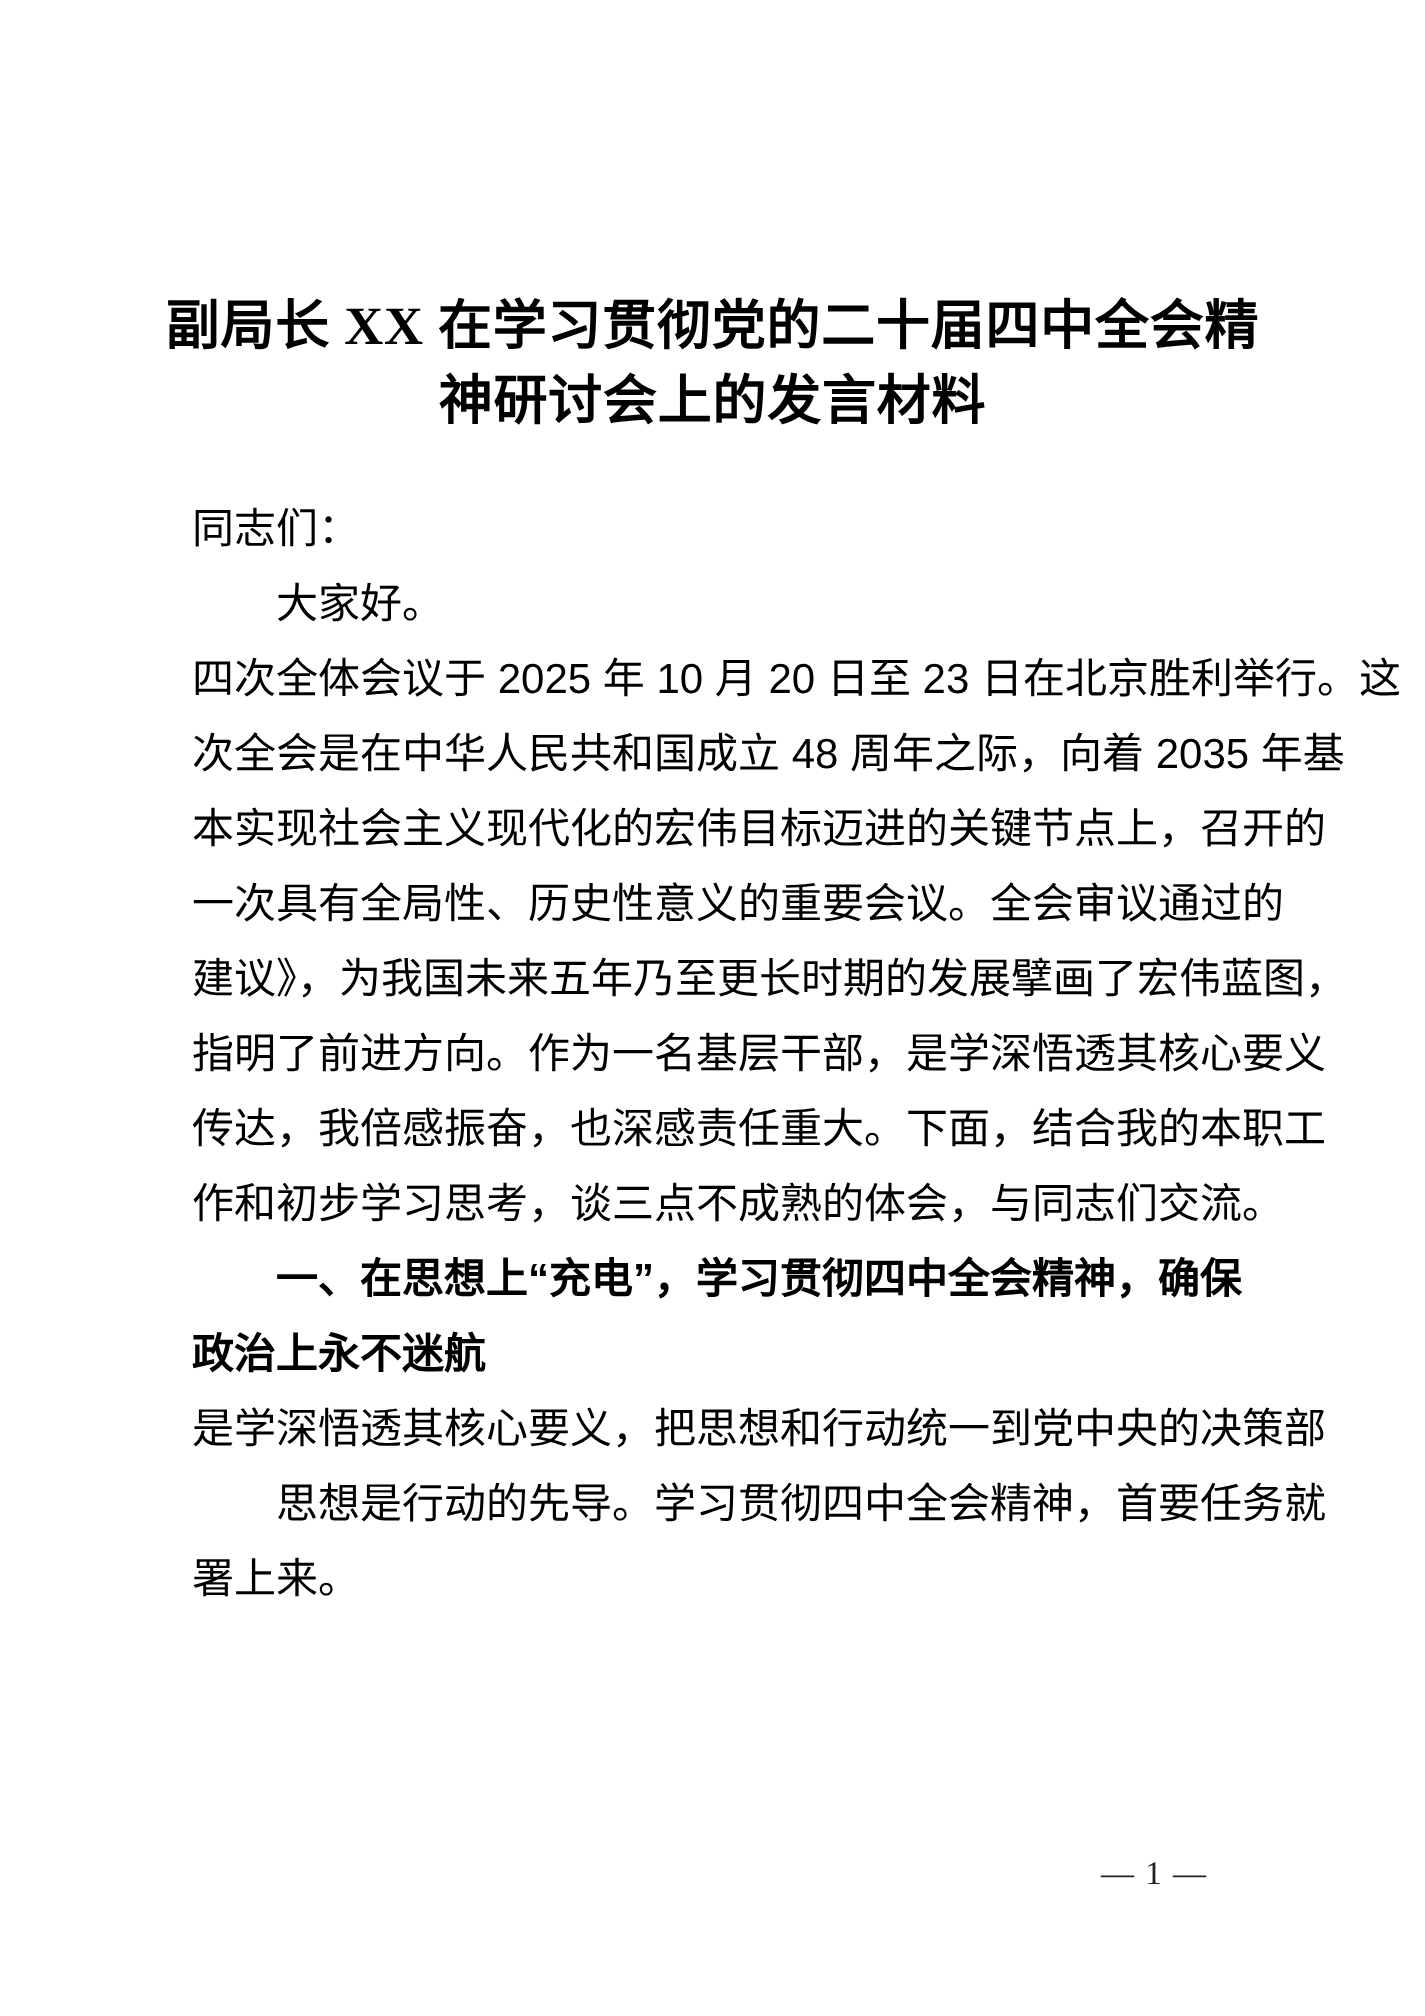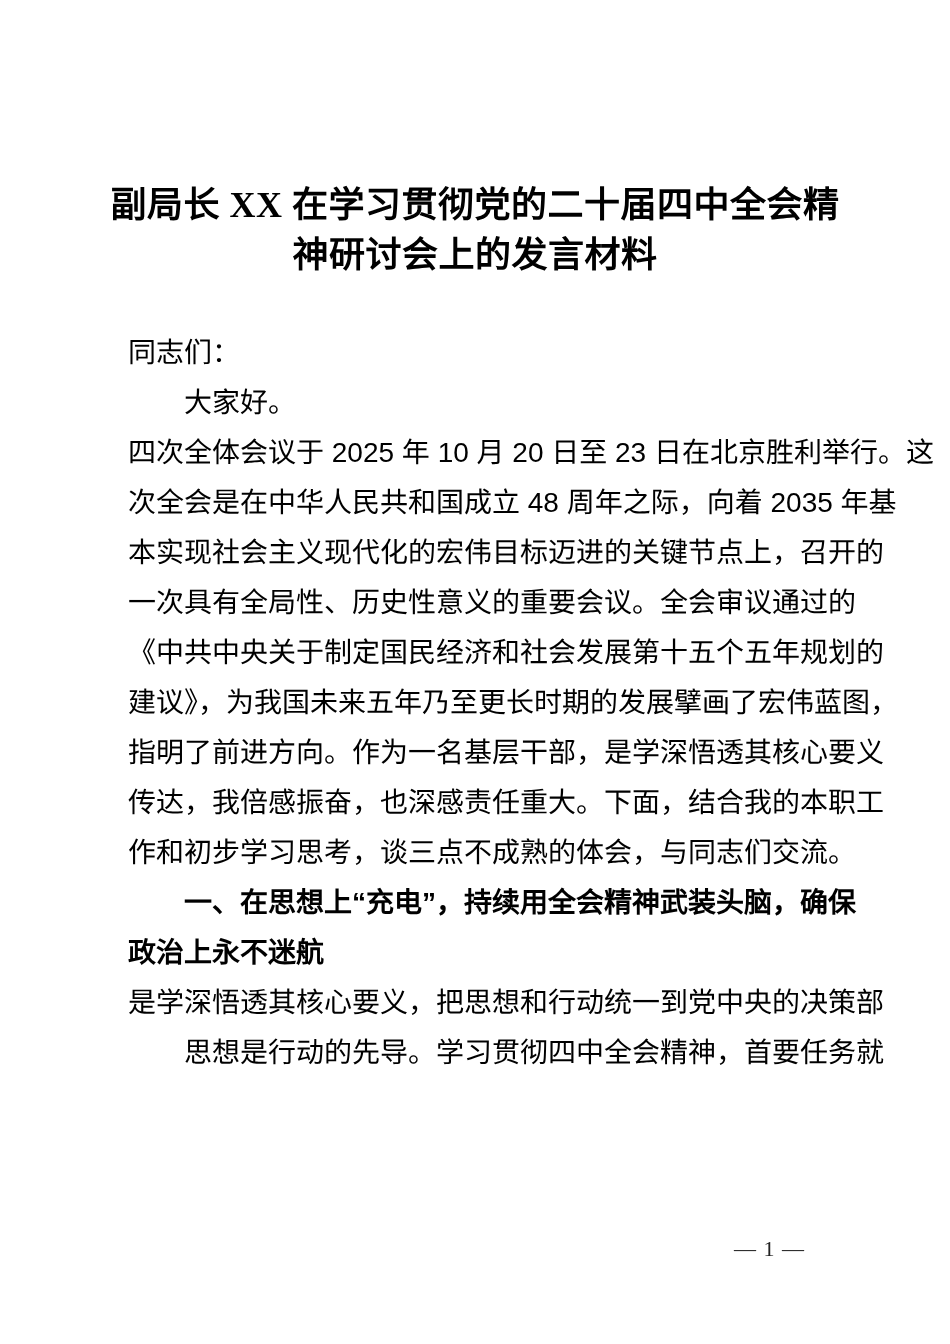--- a/index.html
+++ b/index.html
@@ -10,21 +10,21 @@
   .page {
     position: relative;
     width: 950px;
     height: 1344px;
     background: #ffffff;
     color: #000000;
     overflow: hidden;
   }
   .doc-title {
     position: absolute;
-    top: 180px;
+    top: 192px;
     left: 0;
     width: 950px;
     text-align: center;
     font-family: "Liberation Serif", "DejaVu Serif", serif;
     font-weight: 700;
     font-size: 36px;
     line-height: 50px;
     letter-spacing: 0.5px;
     white-space: nowrap;
   }
@@ -74,33 +74,33 @@
         <div class="line">同志们：</div>
       </div>
       <div class="para">
         <div class="line indent">大家好。</div>
       </div>
       <div class="para">
         <div class="line">四次全体会议于 2025 年 10 月 20 日至 23 日在北京胜利举行。这</div>
         <div class="line">次全会是在中华人民共和国成立 48 周年之际，向着 2035 年基</div>
         <div class="line">本实现社会主义现代化的宏伟目标迈进的关键节点上，召开的</div>
         <div class="line">一次具有全局性、历史性意义的重要会议。全会审议通过的</div>
-        <div class="line">《中共中央关于制定国民经济和社会发展第十五个五年规划的</div>
         <div class="line">建议》，为我国未来五年乃至更长时期的发展擘画了宏伟蓝图，</div>
         <div class="line">指明了前进方向。作为一名基层干部，是学深悟透其核心要义</div>
         <div class="line">传达，我倍感振奋，也深感责任重大。下面，结合我的本职工</div>
         <div class="line">作和初步学习思考，谈三点不成熟的体会，与同志们交流。</div>
       </div>
       <div class="para bold">
-        <div class="line indent">一、在思想上“充电”，持续用全会精神武装头脑，确保</div>
+        <div class="line indent">一、在思想上“充电”，学习贯彻四中全会精神，确保</div>
         <div class="line">政治上永不迷航</div>
       </div>
       <div class="para">
         <div class="line">是学深悟透其核心要义，把思想和行动统一到党中央的决策部</div>
         <div class="line indent">思想是行动的先导。学习贯彻四中全会精神，首要任务就</div>
+        <div class="line">署上来。</div>
       </div>
     </div>
 
   <div class="doc-footer">
     <span>— 1 —</span>
   </div>
 
 </div>
 
 </body></html>

